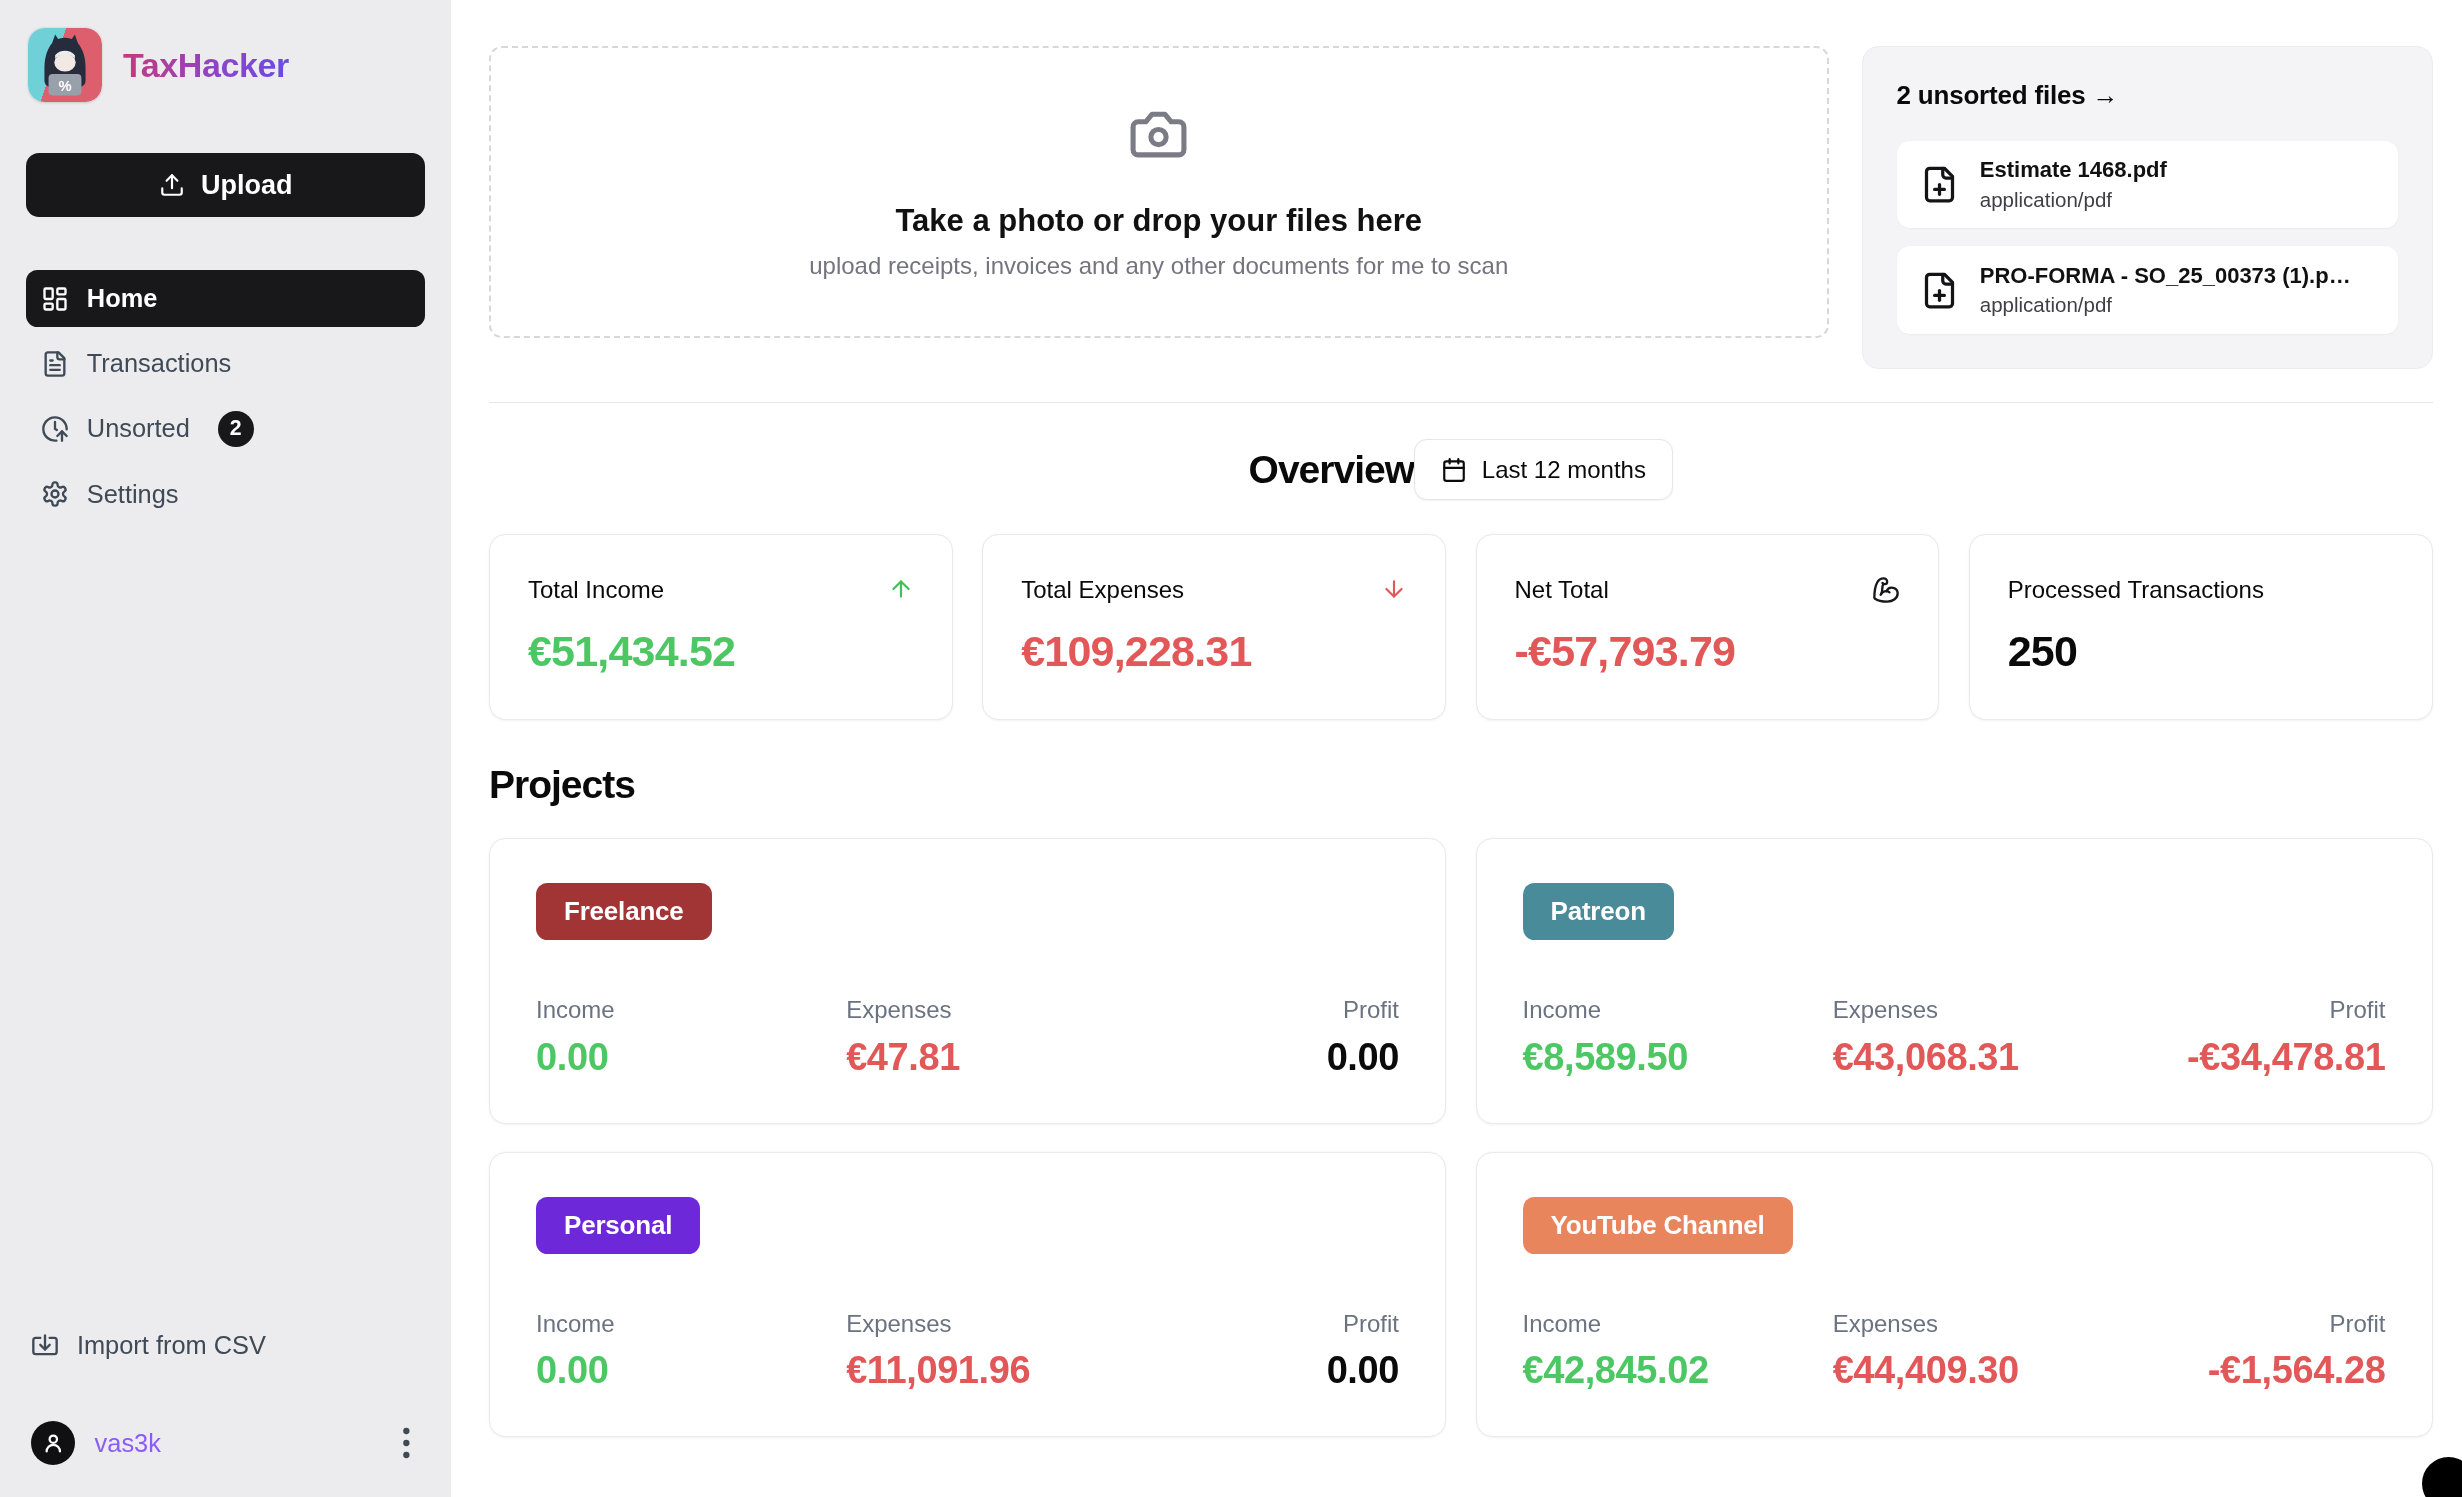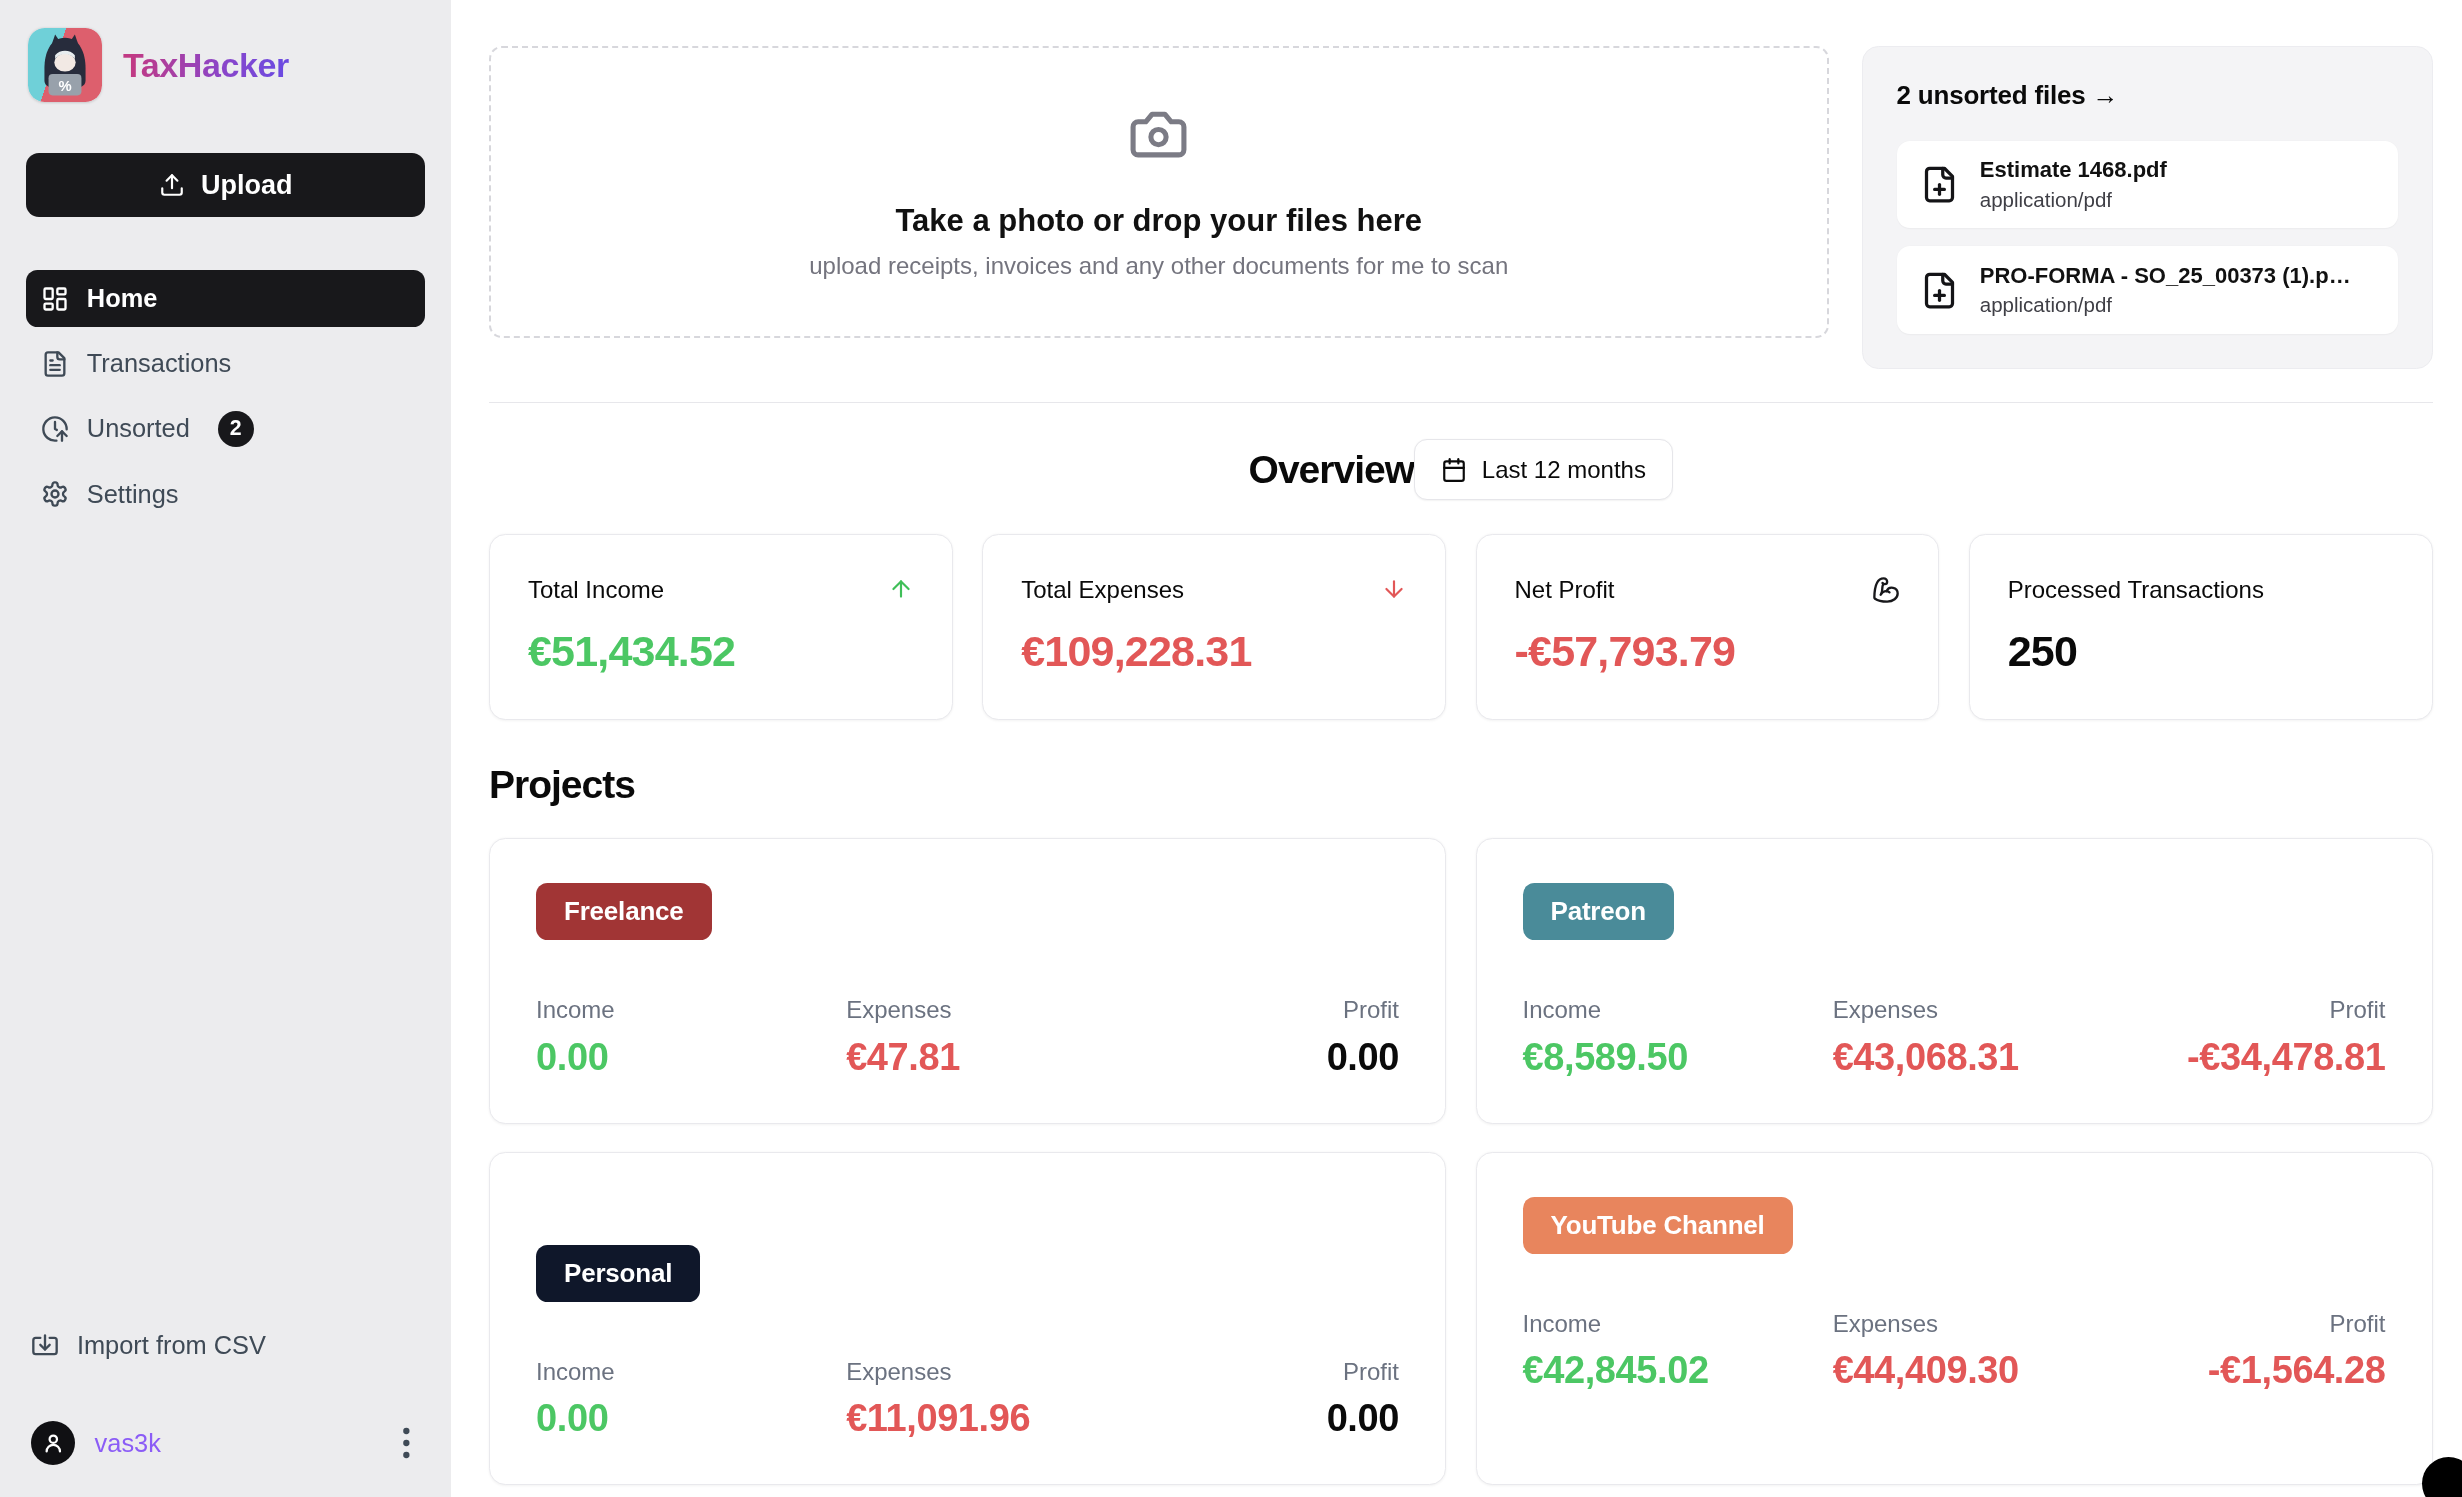--- a/index.html
+++ b/index.html
@@ -325,21 +325,21 @@
             <svg width="26" height="26" viewBox="0 0 24 24" fill="none" stroke="currentColor" stroke-width="2" stroke-linecap="round" stroke-linejoin="round">
                 <path d="M12 5v14"></path>
                 <path d="m19 12-7 7-7-7"></path>
               </svg>
           </span>
         </div>
         <div class="stat-value v-red">€109,228.31</div>
       </div>
       <div class="stat-card">
         <div class="stat-head">
-          <span>Net Profit</span>
+          <span>Net Total</span>
           <span class="ic-dark">
             <svg width="28" height="28" viewBox="0 0 24 24" fill="none" stroke="currentColor" stroke-width="2" stroke-linecap="round" stroke-linejoin="round">
                 <path d="M12.409 13.017A5 5 0 0 1 22 15c0 3.866-4 7-9 7-4.077 0-8.153-.82-10.371-2.462-.426-.316-.631-.832-.62-1.362C2.118 12.723 2.627 2 10 2a3 3 0 0 1 3 3 2 2 0 0 1-2 2c-1.105 0-1.64-.444-2-1"></path>
                 <path d="M15 14a5 5 0 0 0-7.584 2"></path>
                 <path d="M9.964 6.825C8.019 7.977 9.5 13 8 15"></path>
               </svg>
           </span>
         </div>
         <div class="stat-value v-red">-€57,793.79</div>
       </div>
@@ -385,21 +385,21 @@
             <div class="ps-value v-red">€43,068.31</div>
           </div>
           <div class="col-right">
             <div class="ps-label">Profit</div>
             <div class="ps-value v-red">-€34,478.81</div>
           </div>
         </div>
       </div>
 
       <div class="proj-card">
-        <span class="badge" style="background: #0f172a; margin-top: 48px;">Personal</span>
+        <span class="badge" style="background: #6d28d9;">Personal</span>
         <div class="proj-stats">
           <div>
             <div class="ps-label">Income</div>
             <div class="ps-value v-green">0.00</div>
           </div>
           <div>
             <div class="ps-label">Expenses</div>
             <div class="ps-value v-red">€11,091.96</div>
           </div>
           <div class="col-right">

